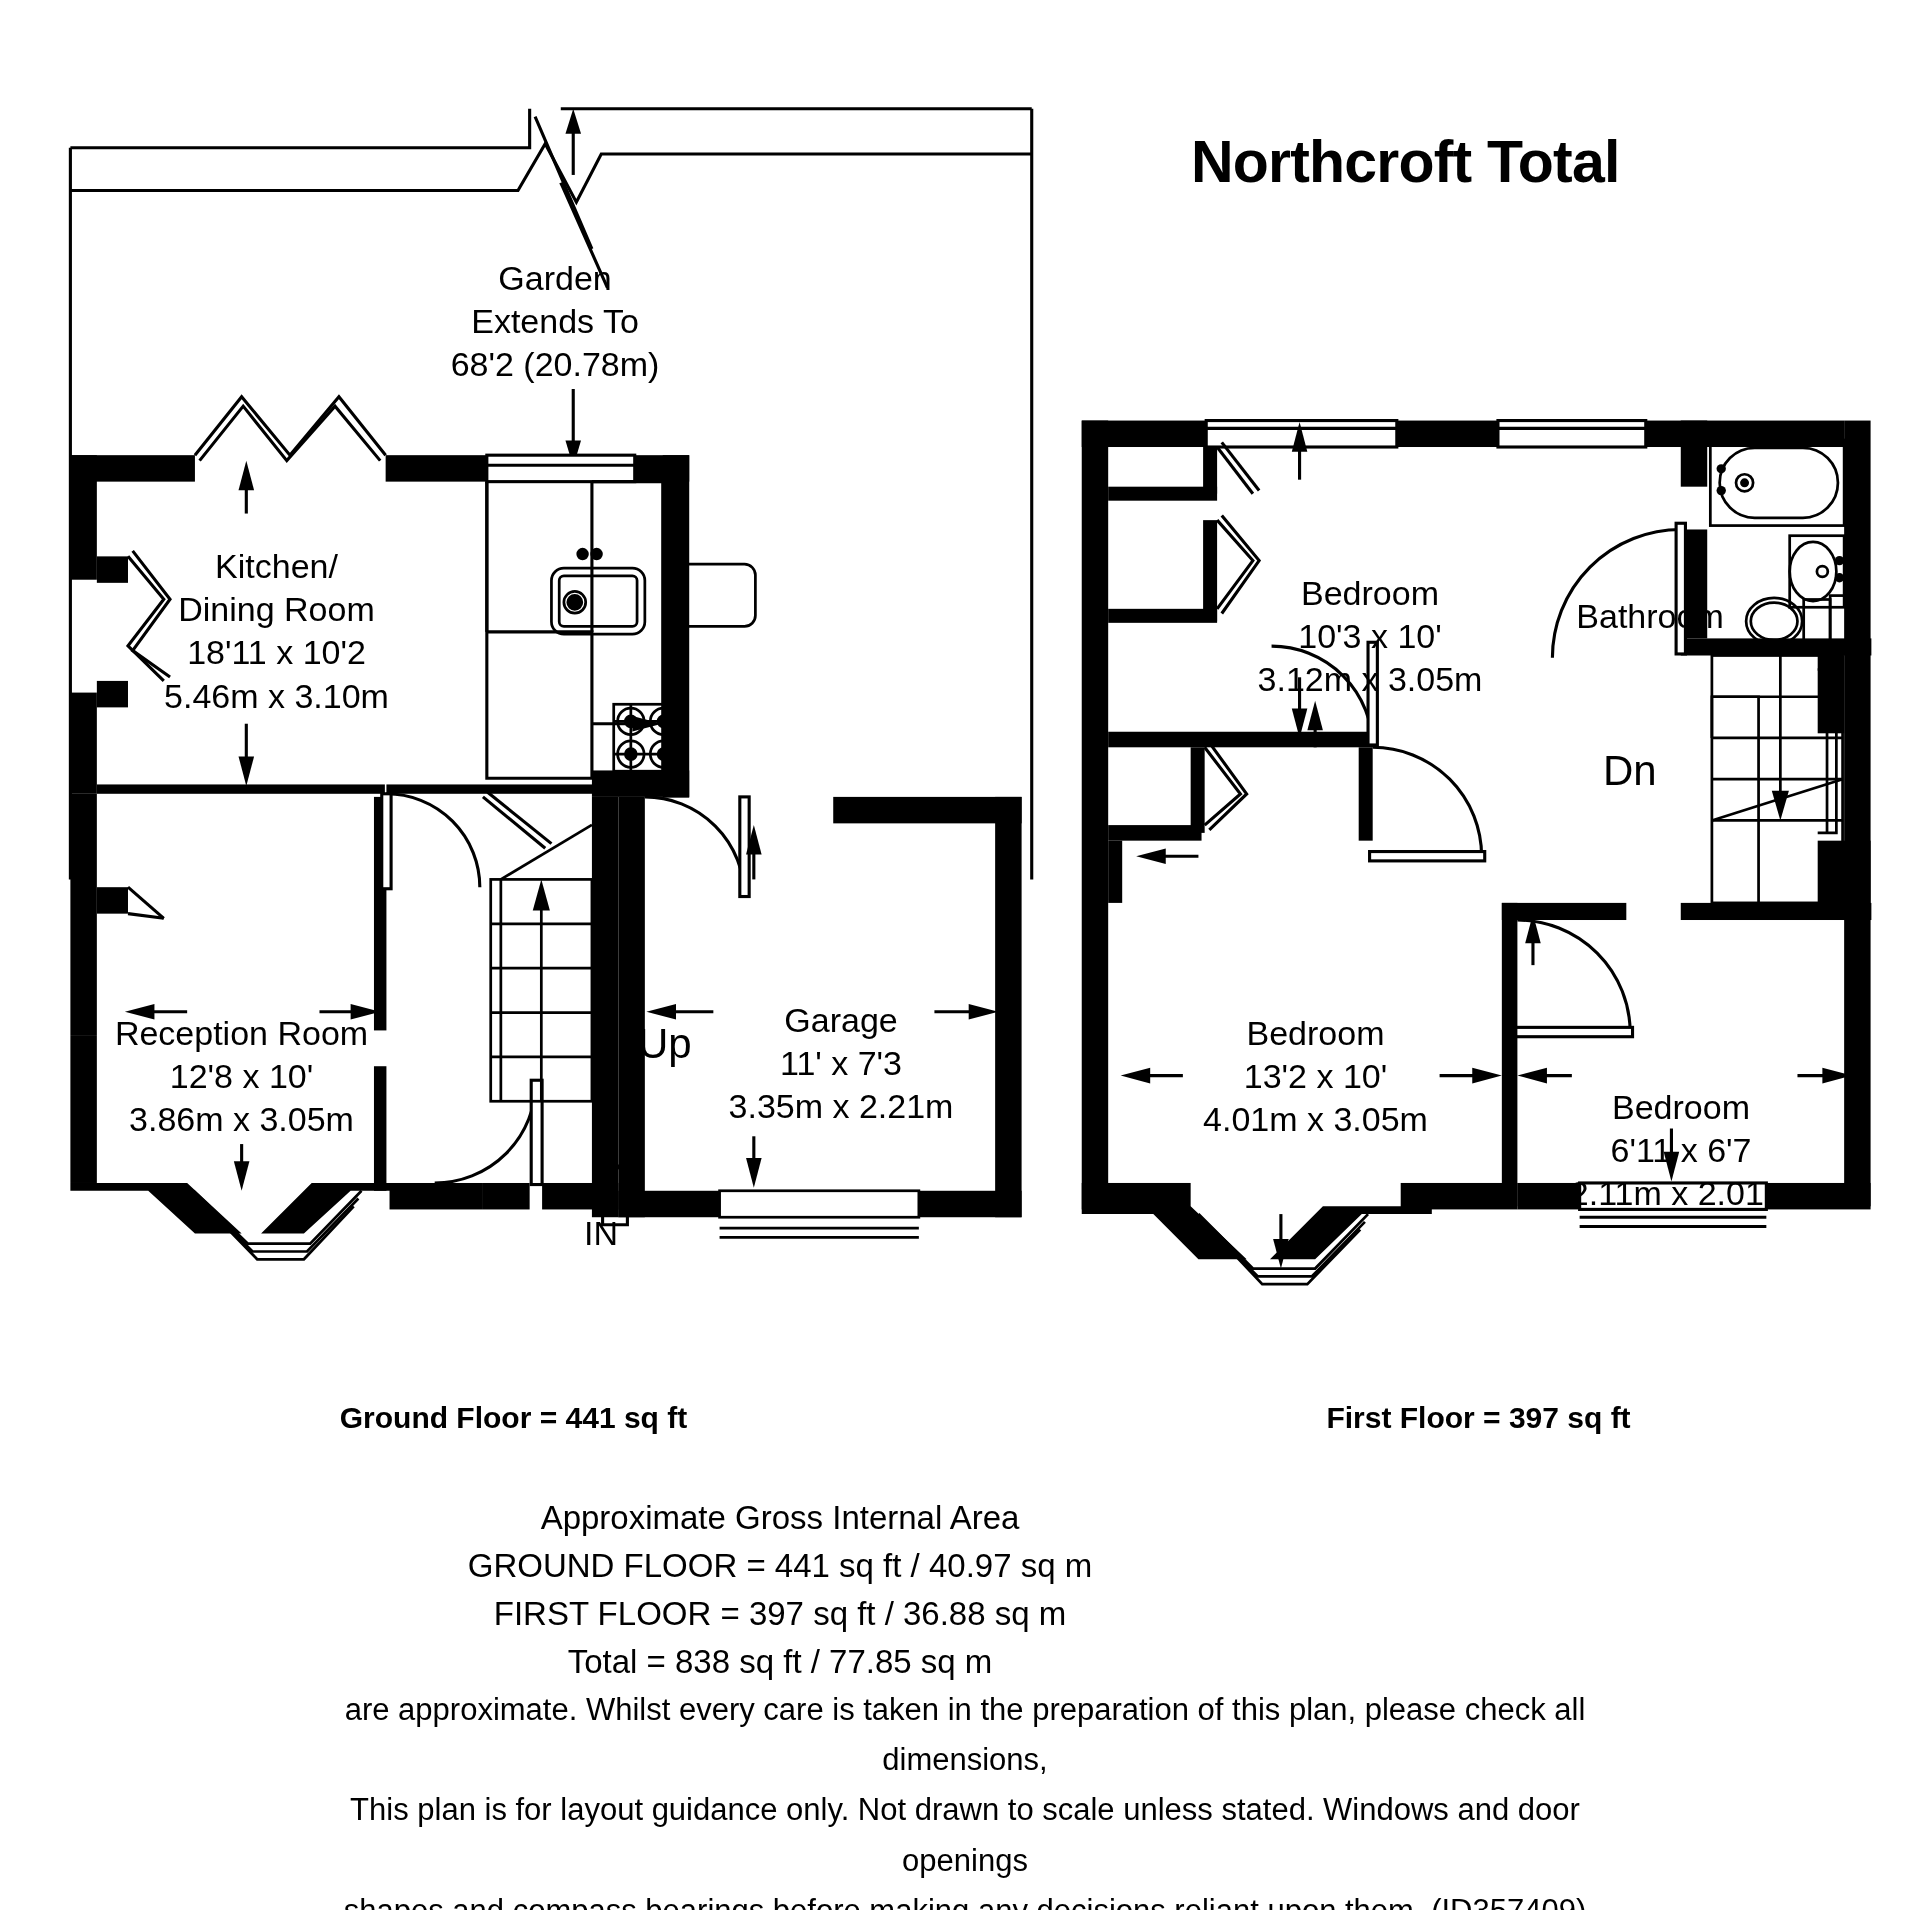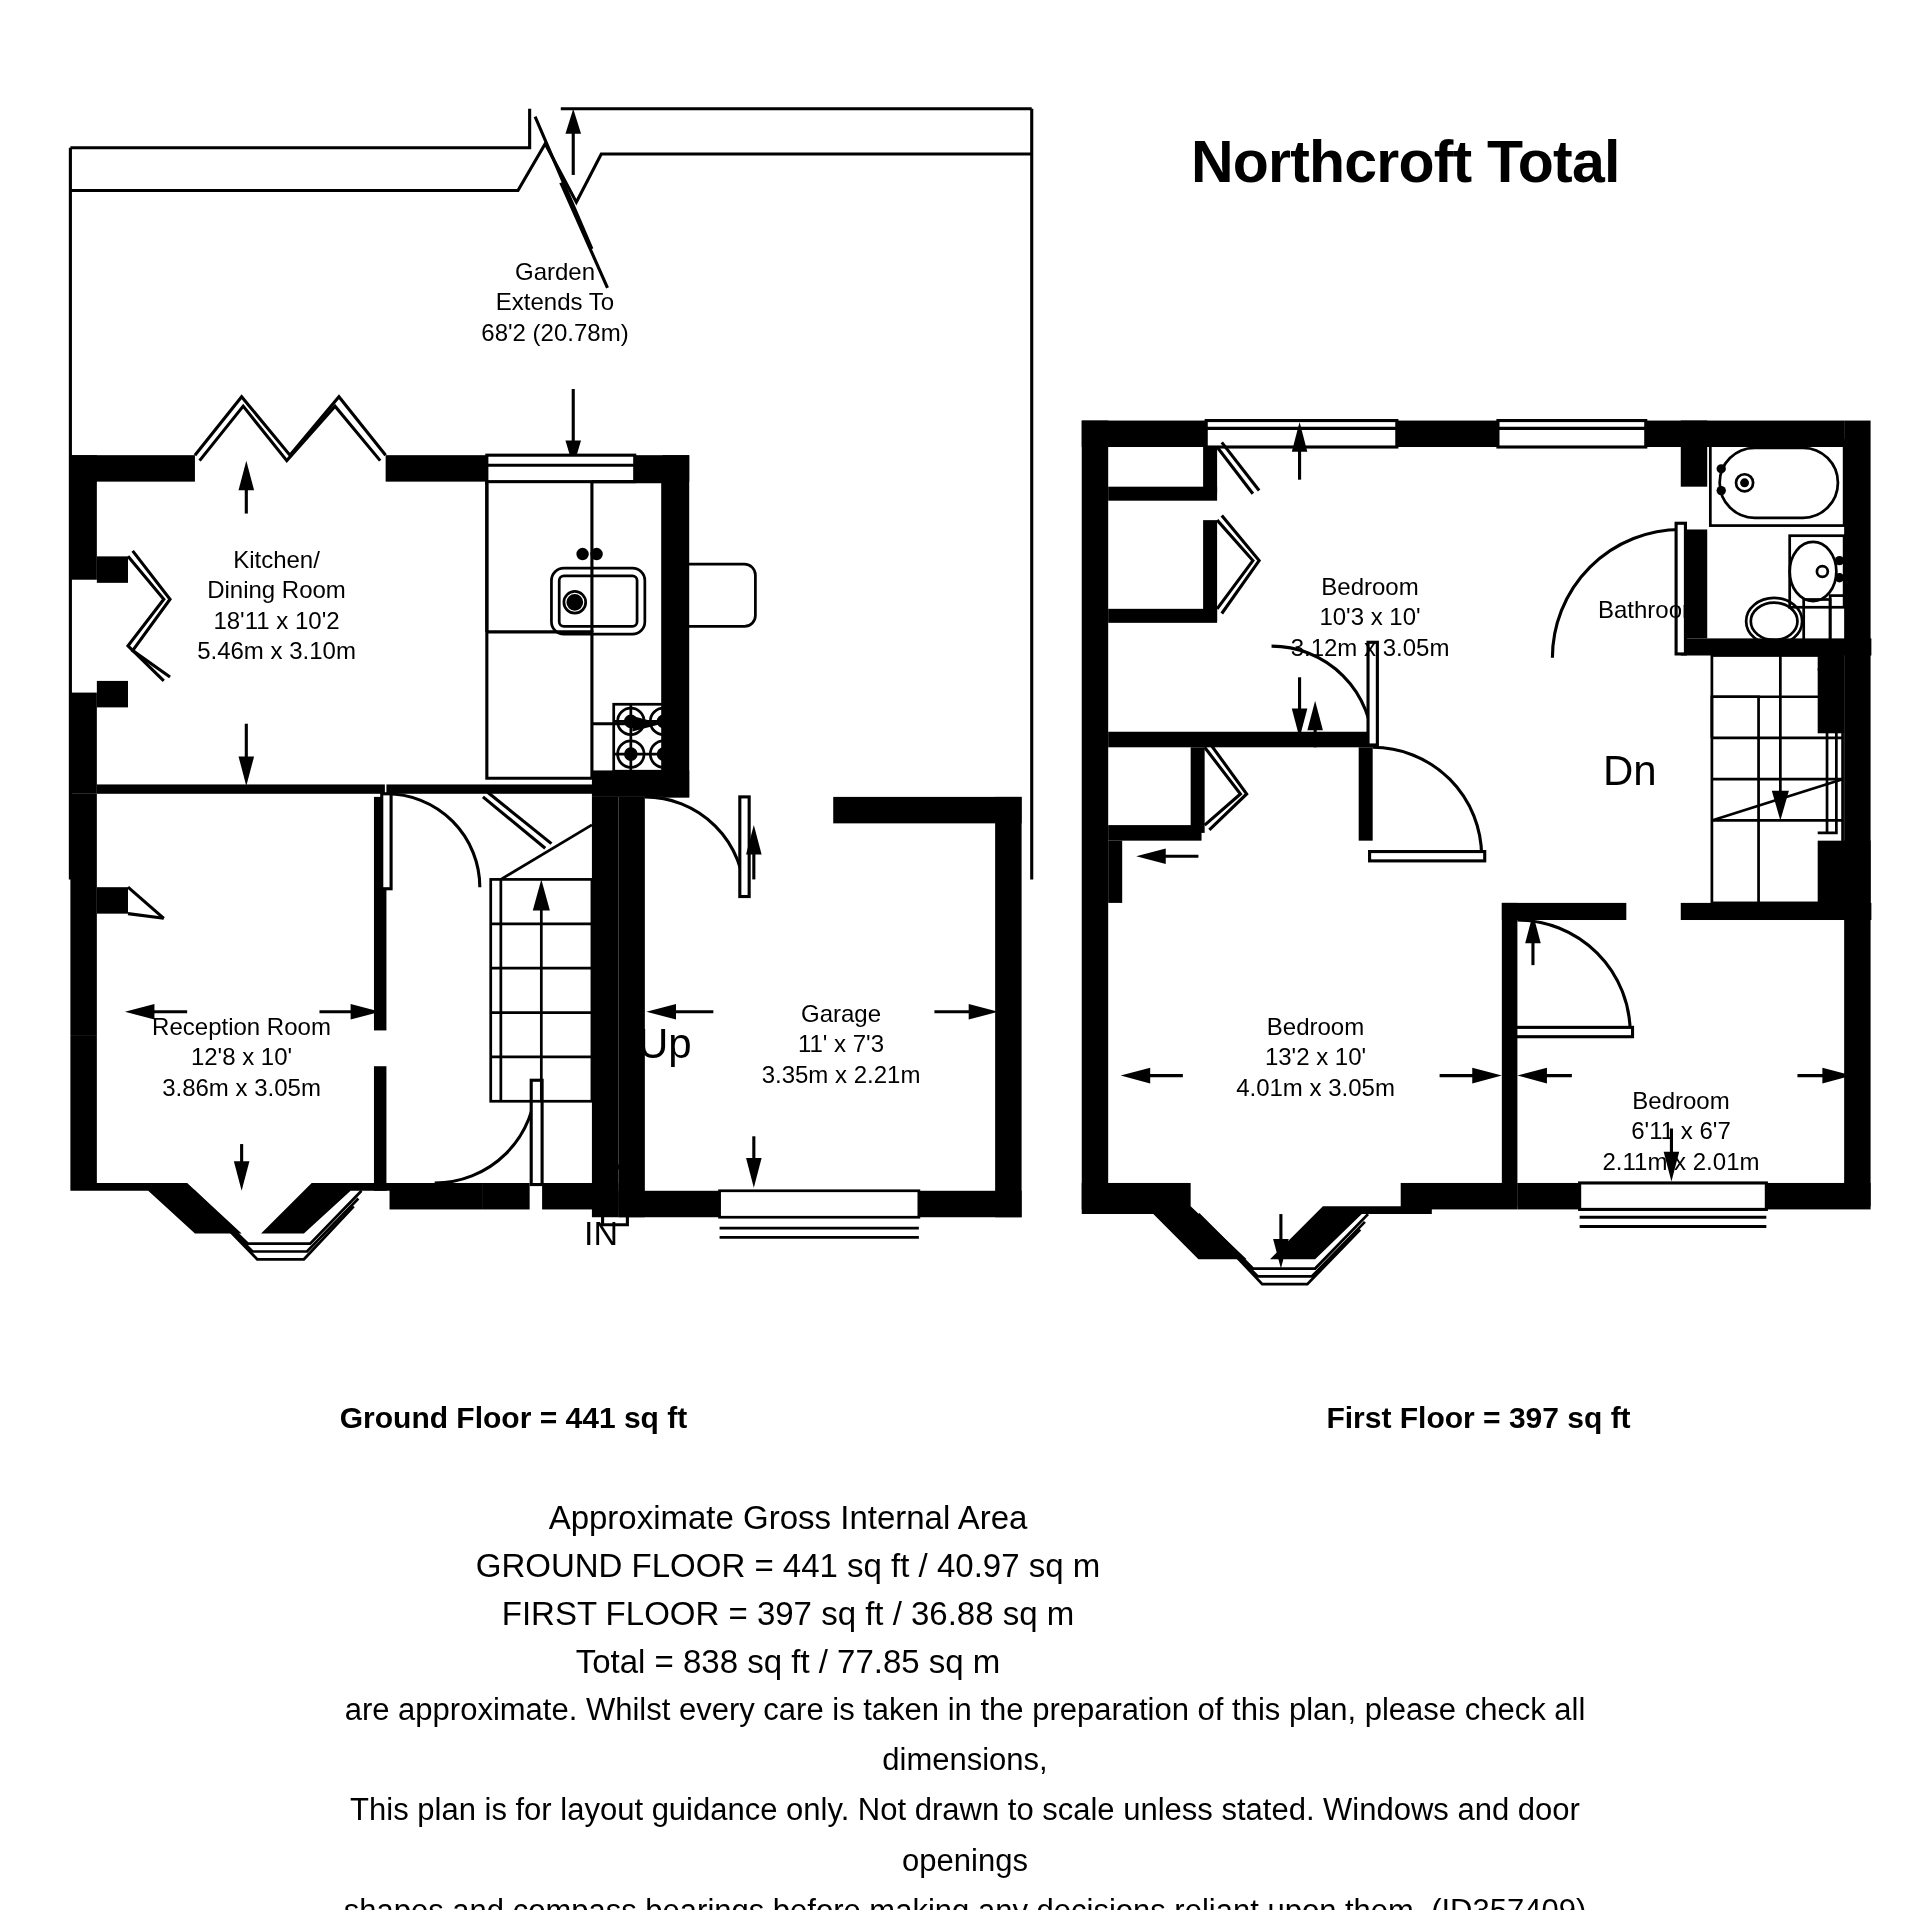--- a/index.html
+++ b/index.html
@@ -1,24 +1,24 @@
 <!DOCTYPE html>
 <html style="font-size:12.5px"><head>
 <meta charset="utf-8">
 <style>
   html,body{margin:0;padding:0;background:#ffffff;}
   body{width:1930px;height:1911px;position:relative;font-family:"Liberation Sans",sans-serif;color:#000;overflow:hidden;}
   .plan-root{position:absolute;left:0;top:0;width:1930px;height:1911px;}
   svg{display:block;}
   .title{position:absolute;left:1191px;top:128px;font-size:59px;font-weight:bold;letter-spacing:-0.8px;white-space:nowrap;}
-  .lbl{position:absolute;text-align:center;font-size:24px;line-height:1.27;white-space:nowrap;}
+  .lbl{position:absolute;text-align:center;font-size:34px;line-height:1.27;white-space:nowrap;}
   .floor-cap{position:absolute;font-size:30px;font-weight:bold;text-align:center;white-space:nowrap;}
   .stair-word{position:absolute;font-size:42px;}
   .in-word{position:absolute;font-size:34px;}
-  .area-block{position:absolute;left:8px;top:1494px;width:1560px;text-align:center;font-size:33px;line-height:1.45;}
+  .area-block{position:absolute;left:0;top:1494px;width:1560px;text-align:center;font-size:33px;line-height:1.45;}
   .disc-block{position:absolute;left:0;top:1685px;width:1930px;text-align:center;font-size:31px;line-height:1.62;}
   .disc-block div{padding:0 296px;}
 </style>
 </head>
 <body>
 
 <div class="plan-root">
 
   <svg width="1012" height="1370" viewBox="0 0 1300 1760" style="position:absolute;left:47px;top:101px;">
     <g fill="#000" stroke="#000">

